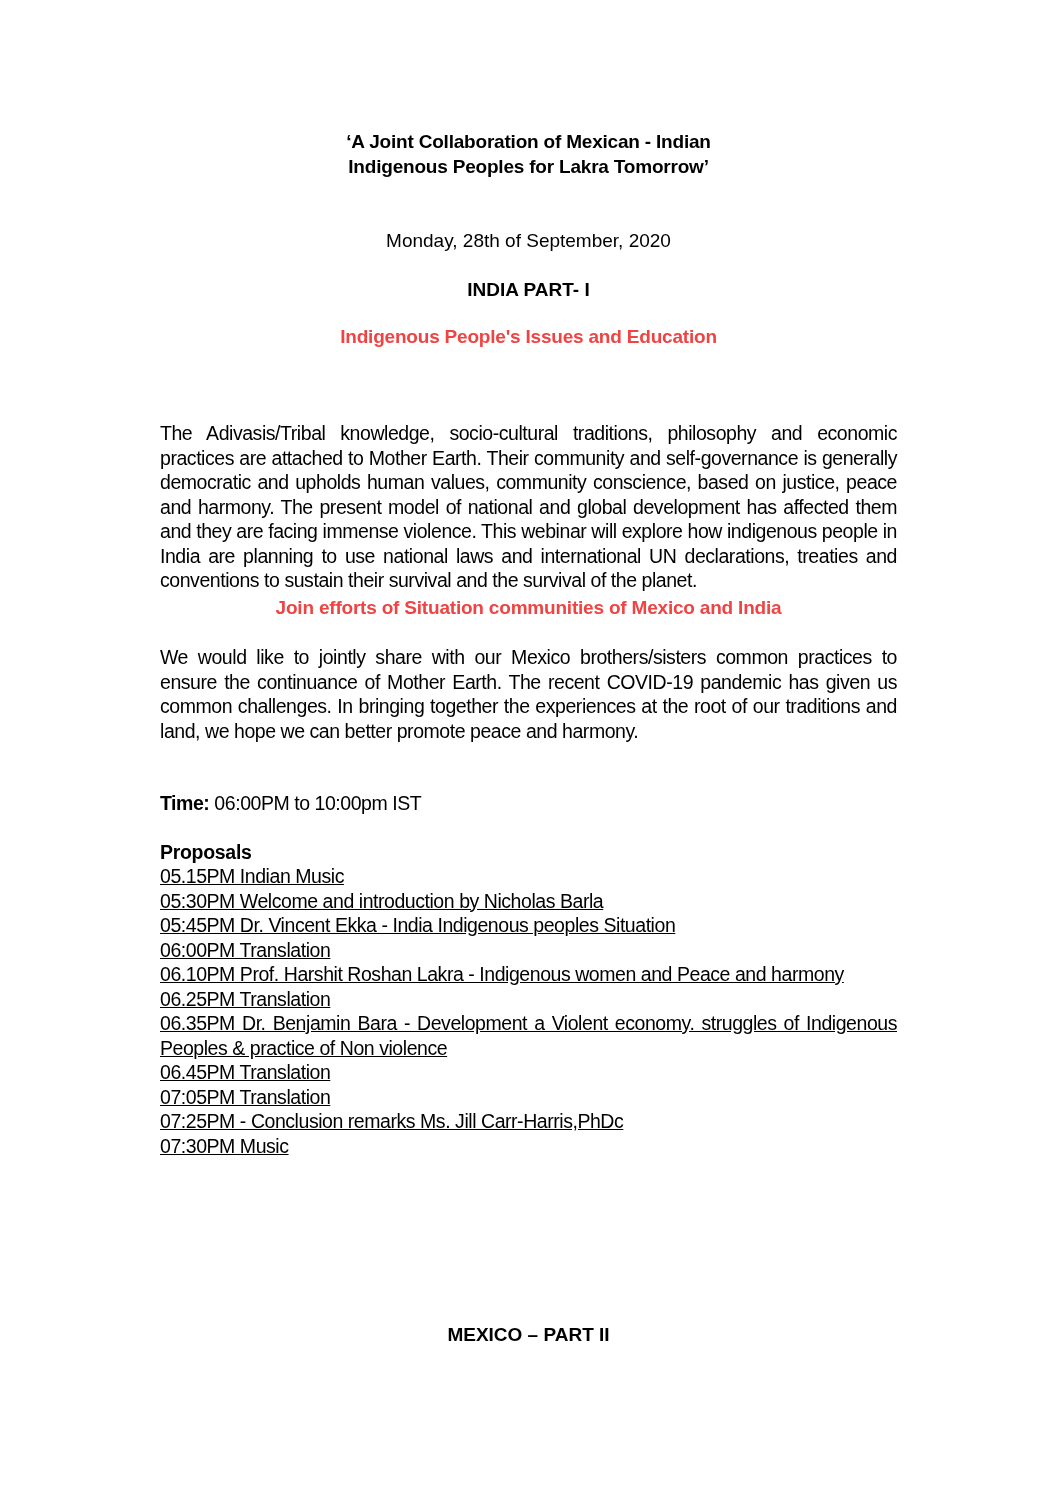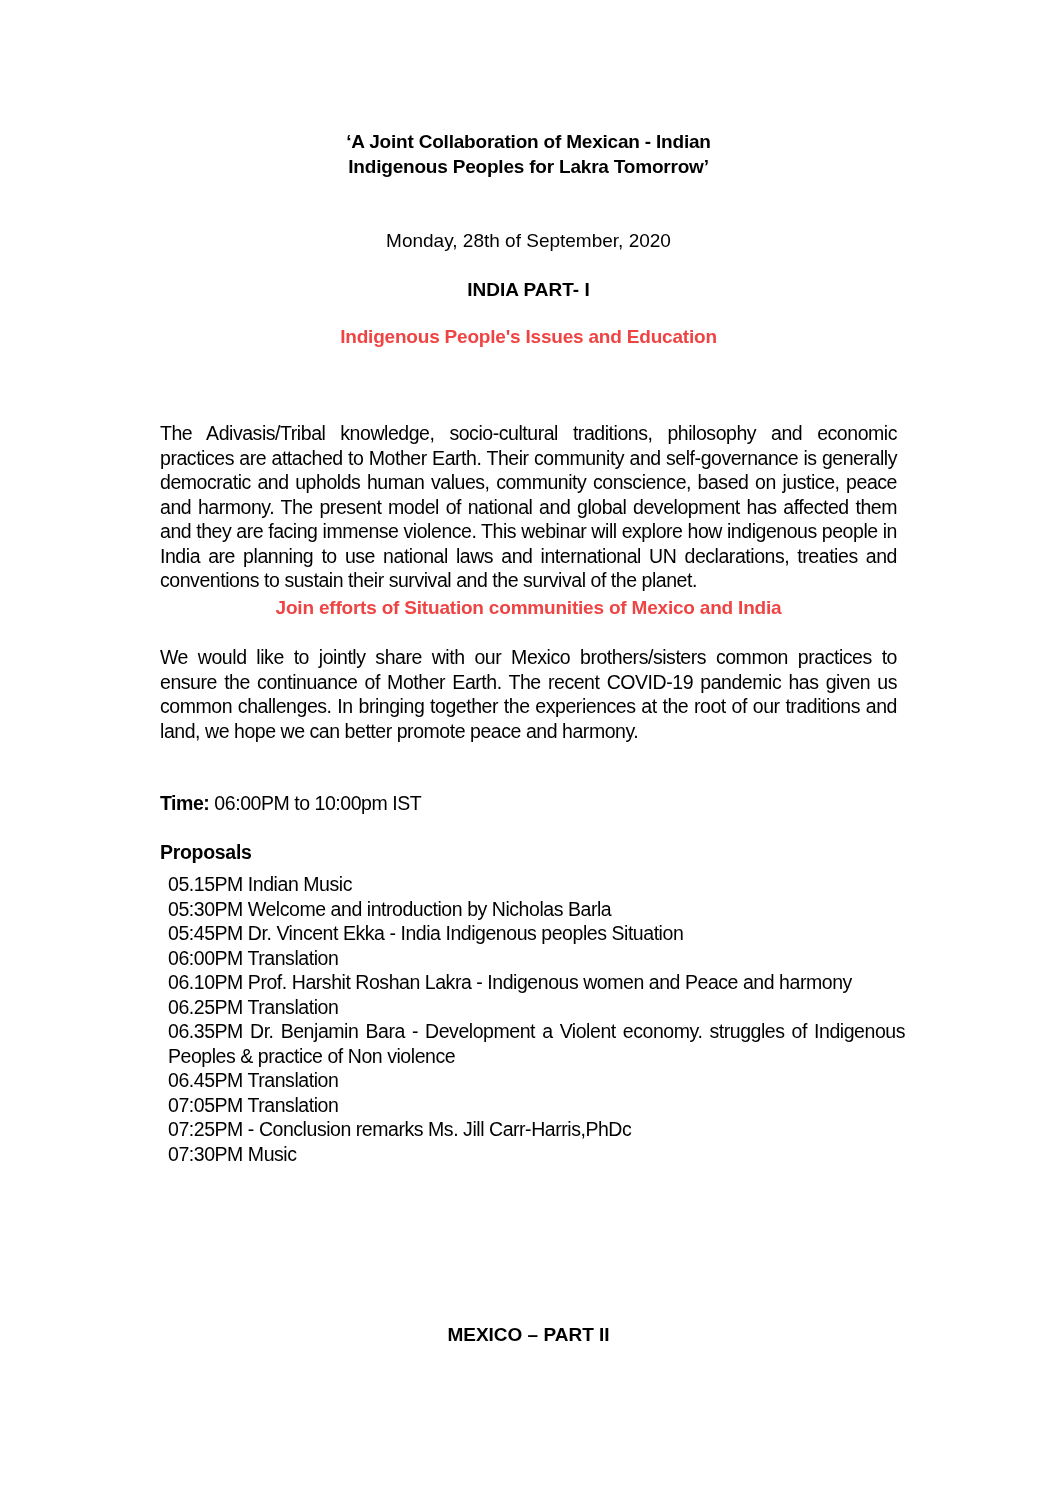--- a/index.html
+++ b/index.html
@@ -14,21 +14,21 @@
   .h-green { font-weight: bold; font-size: 19px; line-height: 24px; color: #ef4444; letter-spacing: -0.2px; }
   .india-part { position: absolute; top: 278px; left: 0; width: 737px; }
   .sec1-heading { position: absolute; top: 325px; left: 0; width: 737px; }
   .para { font-size: 19.5px; line-height: 24.5px; text-align: justify; letter-spacing: -0.45px; }
   .para1 { position: absolute; top: 374px; left: 0; width: 737px; margin-top: 47px; }
   .sec2-heading { position: absolute; top: 596px; left: 0; width: 737px; }
   .para2 { position: absolute; top: 645px; left: 0; width: 737px; }
   .time-line { position: absolute; top: 791px; left: 0; width: 737px; font-size: 19.5px; line-height: 24.5px; letter-spacing: -0.45px; }
   .time-line b { font-weight: bold; text-align: center; }
   .proposals-heading { position: absolute; top: 840px; left: 0; font-weight: bold; font-size: 19.5px; line-height: 24.5px; letter-spacing: -0.3px; }
-  .agenda { position: absolute; top: 864px; left: 0; width: 737px; margin: 8px; padding: 0; list-style: none; }
+  .agenda { position: absolute; top: 864px; left: 0; width: 737px; margin: 0; padding: 0; list-style: none; text-decoration: underline; }
   .agenda li { font-size: 19.5px; line-height: 24.5px; letter-spacing: -0.45px; text-align: justify; text-align-last: left; }
   .mexico-part { position: absolute; top: 1323px; left: 0; width: 737px; }
 </style>
 </head>
 <body>
 
 <div class="page">
 
   <div class="title-block center">
     <div>‘A Joint Collaboration of Mexican - Indian</div>

